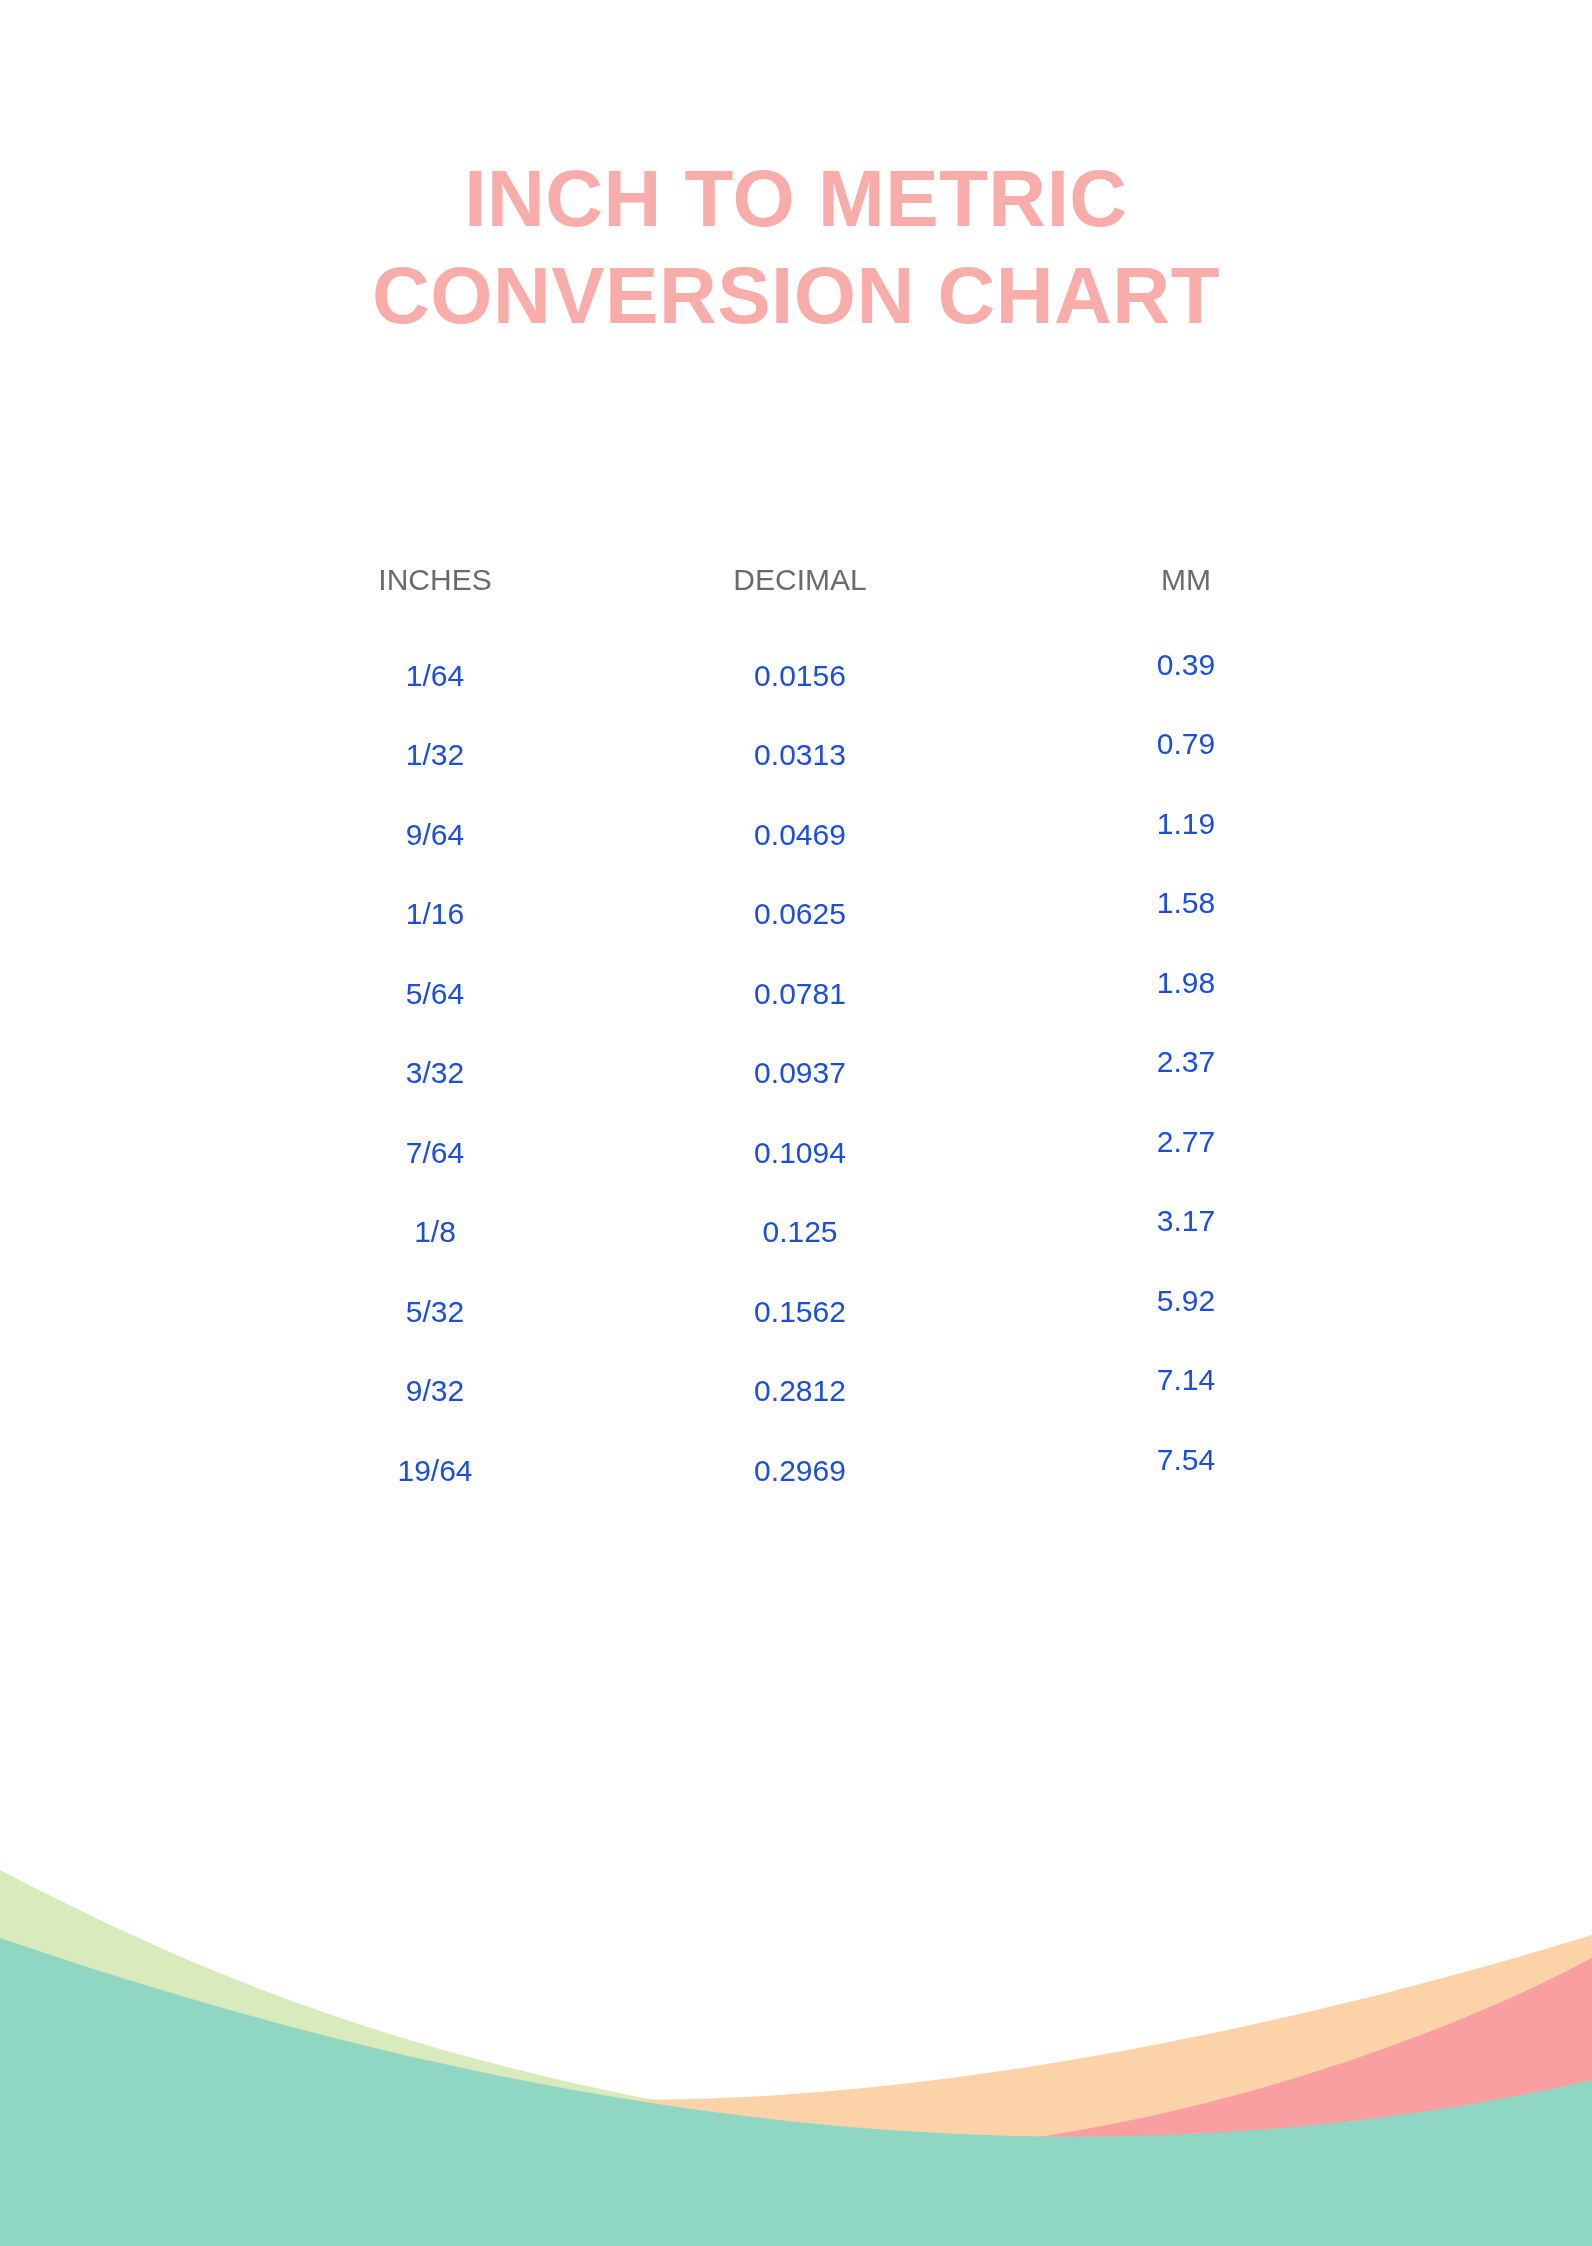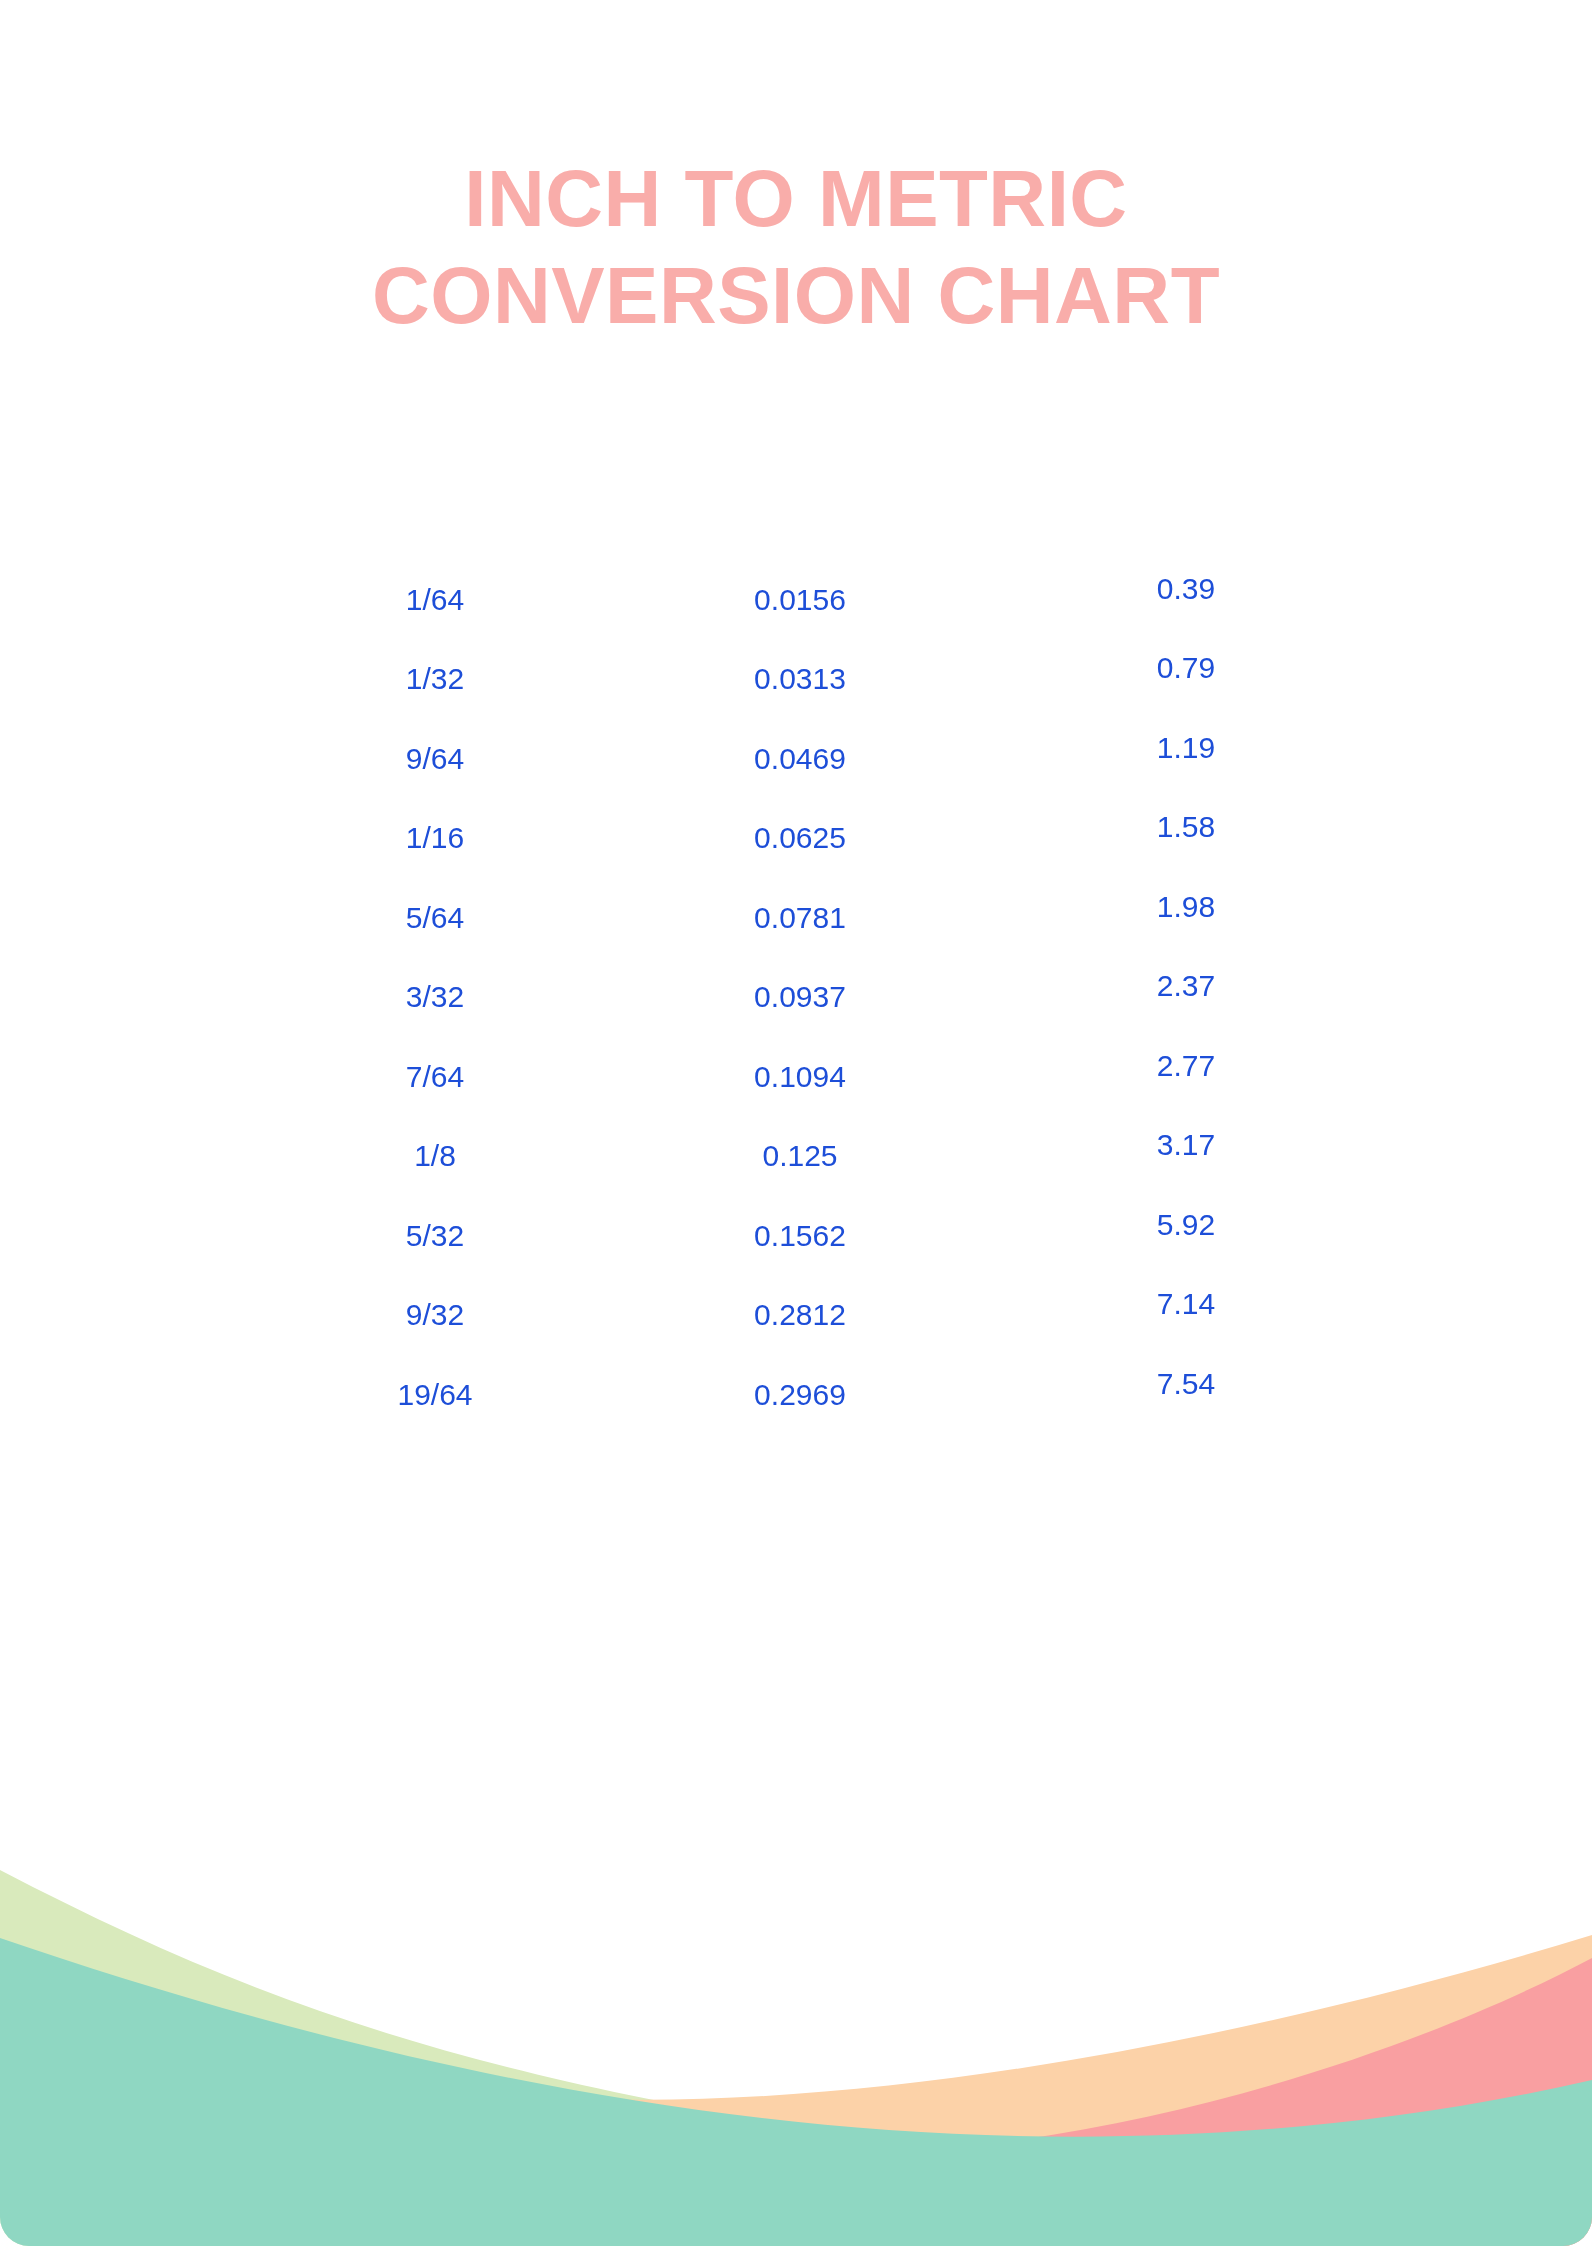--- a/index.html
+++ b/index.html
@@ -7,21 +7,20 @@
     padding: 0;
     background: #ffffff;
   }
   .page {
     position: relative;
     width: 1592px;
     height: 2246px;
     background: #ffffff;
     overflow: hidden;
     font-family: "Liberation Sans", sans-serif;
-    border-radius: 29px;
   }
   .waves {
     position: absolute;
     left: 0;
     top: 0;
     width: 1592px;
     height: 2246px;
     display: block;
   }
   .title {
@@ -82,20 +81,25 @@
     <path d="M 0 1938 C 430 2085 1000 2215 1592 2080 L 1592 2246 L 0 2246 Z" fill="#8fd7c2"></path>
   </svg>
 
   <h1 class="title">
     <span class="title-line">INCH TO METRIC</span>
     <span class="title-line">CONVERSION CHART</span>
   </h1>
 
   <div class="conv-table">
 
+    <div class="t-header">
+      <div class="cell">INCHES</div>
+      <div class="cell">DECIMAL</div>
+      <div class="cell">MM</div>
+    </div>
 
     <div class="t-body">
       <div class="t-row">
         <div class="cell">1/64</div>
         <div class="cell">0.0156</div>
         <div class="cell mm">0.39</div>
       </div>
       <div class="t-row">
         <div class="cell">1/32</div>
         <div class="cell">0.0313</div>

